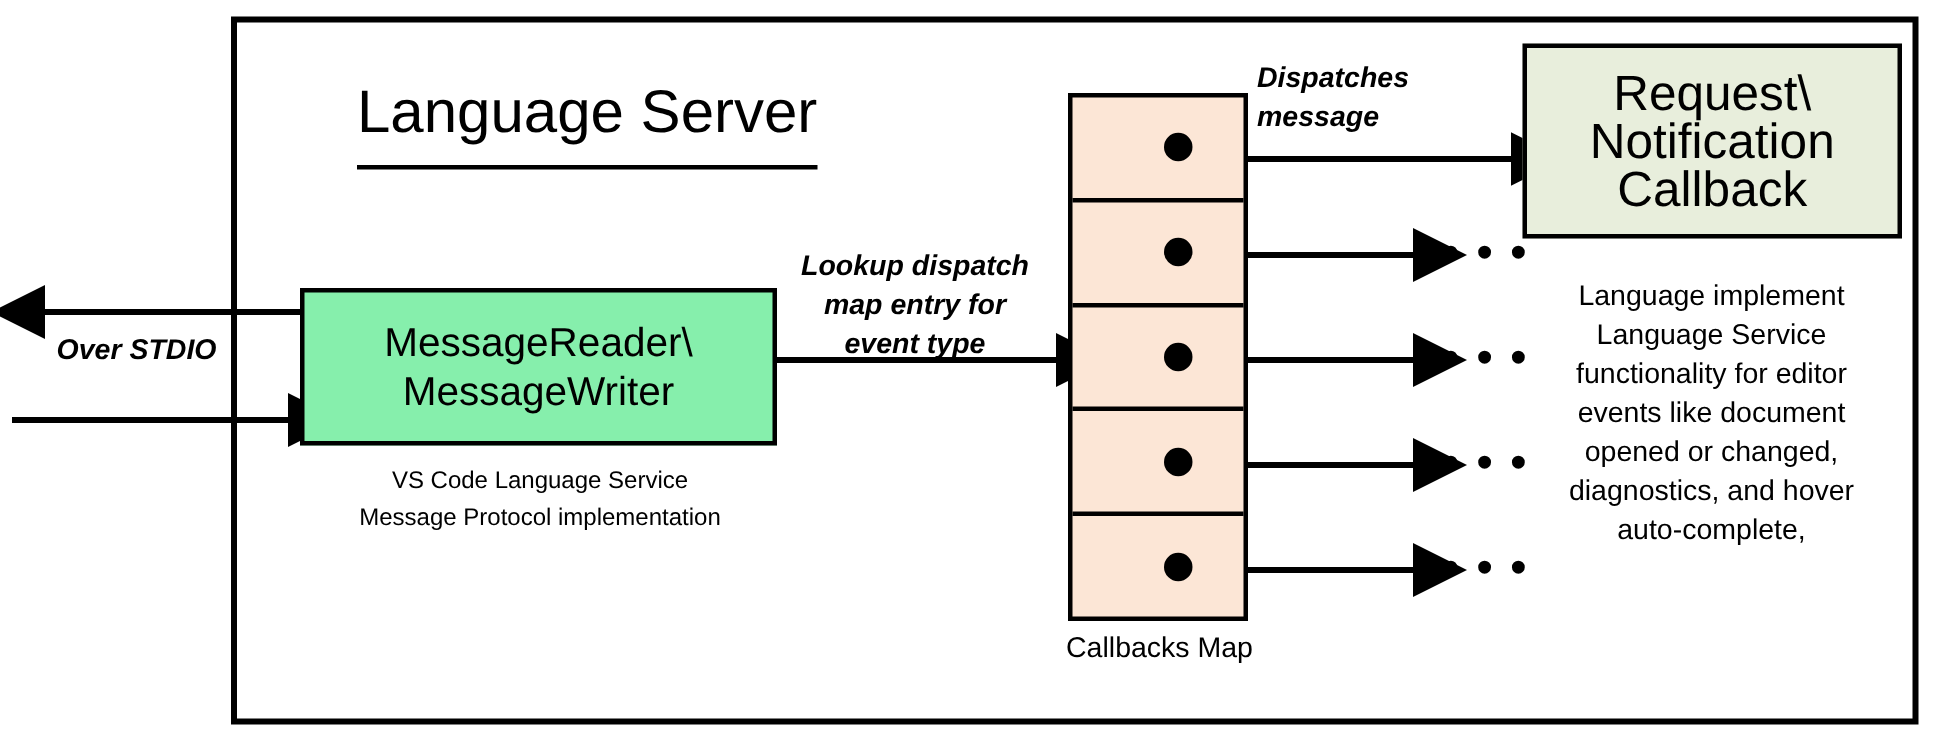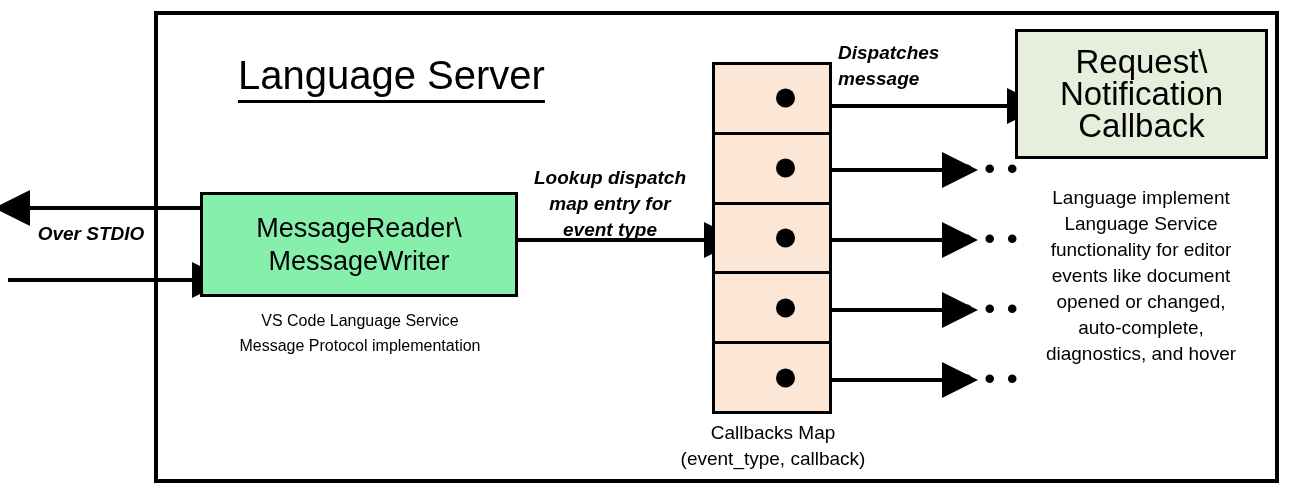--- a/index.html
+++ b/index.html
@@ -36,21 +36,21 @@
     left: 238px;
     top: 52px;
     width: 420px;
     font-size: 40px;
     line-height: 46px;
     text-align: left;
     white-space: nowrap;
     border-bottom: 3px solid #000;
     display: inline-block;
     width: auto;
-    padding-bottom: 2px;
+    padding-bottom: 12px;
   }
 
   
   #mr-box {
     left: 200px;
     top: 192px;
     width: 318px;
     height: 105px;
     background: #86efac;
     border: 3px solid #000;
@@ -268,21 +268,20 @@
     </div>
     <div class="map-row">
       <span class="map-dot"></span>
     </div>
     <div class="map-row">
       <span class="map-dot"></span>
     </div>
   </div>
   <div class="abs" id="map-caption">
     <div>Callbacks Map</div>
-    <div>(event_type, callback)</div>
   </div>
 
   <div class="abs" id="dispatch-label">
     <div>Dispatches</div>
     <div>message</div>
   </div>
 
   <div class="ellipsis" style="left:962px; top:164px;">• • •</div>
   <div class="ellipsis" style="left:962px; top:234px;">• • •</div>
   <div class="ellipsis" style="left:962px; top:304px;">• • •</div>
@@ -292,17 +291,17 @@
     <div>Request\</div>
     <div>Notification</div>
     <div>Callback</div>
   </div>
   <div class="abs" id="callback-caption">
     <div>Language implement</div>
     <div>Language Service</div>
     <div>functionality for editor</div>
     <div>events like document</div>
     <div>opened or changed,</div>
+    <div>diagnostics, and hover</div>
     <div>auto-complete,</div>
-    <div>diagnostics, and hover</div>
   </div>
 
 </div>
 
 </body></html>

